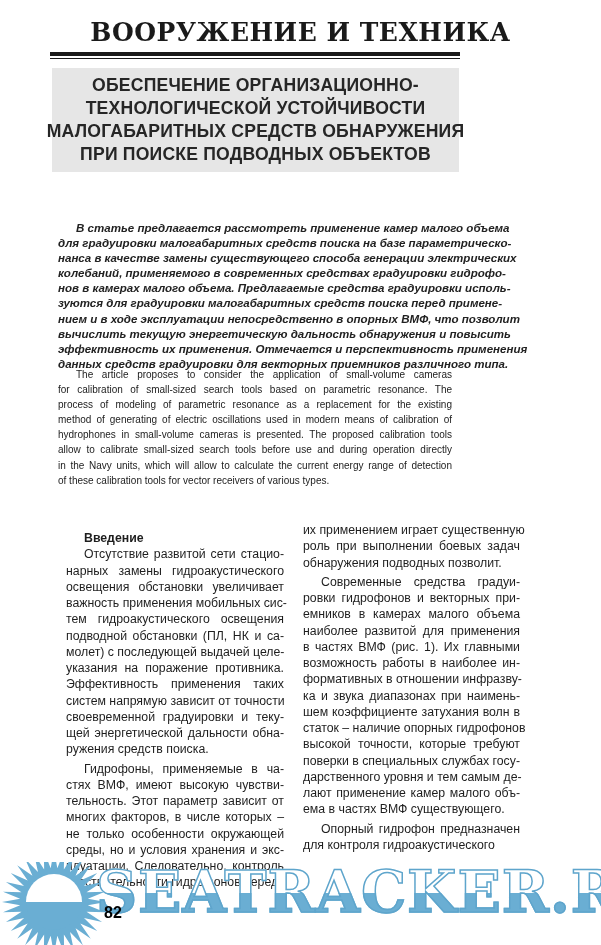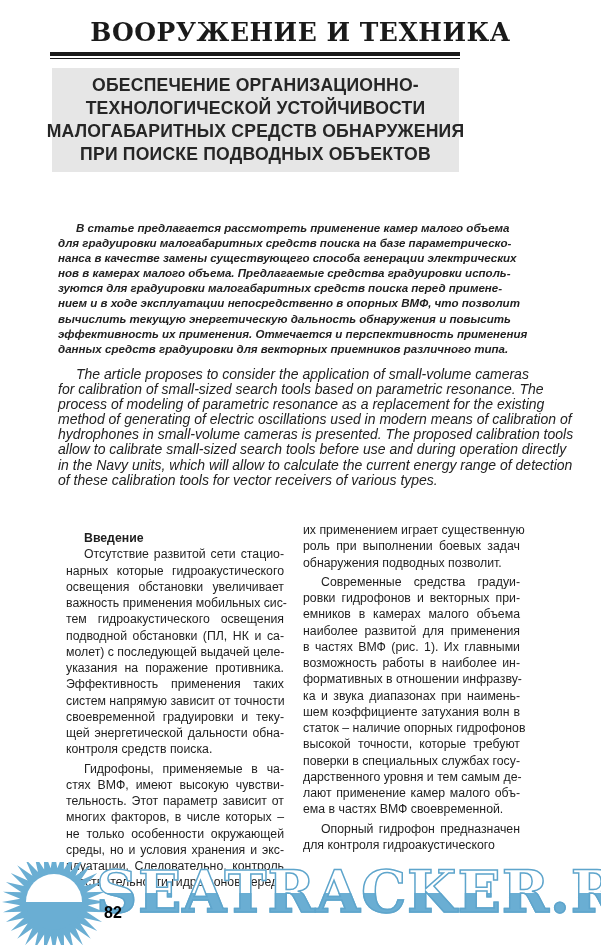--- a/index.html
+++ b/index.html
@@ -16,21 +16,21 @@
     display: flex; flex-direction: column; align-items: center; justify-content: center; }
   .title-box .line { font-weight: bold; font-size: 17.6px; line-height: 23px; color: #262626; letter-spacing: 0.2px; white-space: nowrap; }
 
   .abstract-ru { position: absolute; left: 58px; top: 174px; width: 394px;
     font-weight: bold; font-style: italic; font-size: 11.55px; line-height: 15.1px; color: #222; text-align: justify; margin-top: 47px; }
   .abstract-ru .ln, .abstract-en .ln, .col .ln { display: block; text-align: justify; text-align-last: justify; white-space: nowrap; }
   .abstract-ru .ln.last, .abstract-en .ln.last, .col .ln.last { text-align-last: left; }
   .indent { padding-left: 18px; }
 
   .abstract-en { position: absolute; left: 58px; top: 367px; width: 394px;
-    font-style: italic; font-size: 14px; line-height: 15.1px; color: #222; }
+    font-size: 10px; line-height: 15.1px; color: #222; }
 
   .col { position: absolute; top: 530px; font-size: 12.3px; line-height: 16.25px; color: #1e1e1e; }
   .col-left { left: 66px; width: 218px; }
   .col-right { left: 303px; width: 217px; top: 522px; }
   .subhead { font-weight: bold; }
   .para-gap { height: 3px; display: block; }
 
   .watermark { position: absolute; left: 0; top: 862px; width: 601px; height: 83px; }
   .wm-text { position: absolute; left: 96px; top: 862px; font-family: "DejaVu Serif", serif; font-weight: bold;
     font-size: 58px; letter-spacing: 1px; line-height: 60px; color: transparent;
@@ -50,20 +50,21 @@
   <div class="line">ОБЕСПЕЧЕНИЕ ОРГАНИЗАЦИОННО-</div>
   <div class="line">ТЕХНОЛОГИЧЕСКОЙ УСТОЙЧИВОСТИ</div>
   <div class="line">МАЛОГАБАРИТНЫХ СРЕДСТВ ОБНАРУЖЕНИЯ</div>
   <div class="line">ПРИ ПОИСКЕ ПОДВОДНЫХ ОБЪЕКТОВ</div>
 </div>
 
 <div class="abstract-ru" id="abs-ru">
     <span class="ln indent">В статье предлагается рассмотреть применение камер малого объема</span>
     <span class="ln">для градуировки малогабаритных средств поиска на базе параметрическо-</span>
     <span class="ln">нанса в качестве замены существующего способа генерации электрических</span>
+    <span class="ln">колебаний, применяемого в современных средствах градуировки гидрофо-</span>
     <span class="ln">нов в камерах малого объема. Предлагаемые средства градуировки исполь-</span>
     <span class="ln">зуются для градуировки малогабаритных средств поиска перед примене-</span>
     <span class="ln">нием и в ходе эксплуатации непосредственно в опорных ВМФ, что позволит</span>
     <span class="ln">вычислить текущую энергетическую дальность обнаружения и повысить</span>
     <span class="ln">эффективность их применения. Отмечается и перспективность применения</span>
     <span class="ln last">данных средств градуировки для векторных приемников различного типа.</span>
   </div>
 <div class="abstract-en" id="abs-en">
     <span class="ln indent">The article proposes to consider the application of small-volume cameras</span>
     <span class="ln">for calibration of small-sized search tools based on parametric resonance. The</span>
@@ -72,32 +73,32 @@
     <span class="ln">hydrophones in small-volume cameras is presented. The proposed calibration tools</span>
     <span class="ln">allow to calibrate small-sized search tools before use and during operation directly</span>
     <span class="ln">in the Navy units, which will allow to calculate the current energy range of detection</span>
     <span class="ln last">of these calibration tools for vector receivers of various types.</span>
   </div>
 
 <div class="col col-left">
   <span class="ln last indent subhead">Введение</span>
   <div id="left-p1">
       <span class="ln indent">Отсутствие развитой сети стацио-</span>
-      <span class="ln">нарных которые гидроакустического</span>
+      <span class="ln">нарных замены гидроакустического</span>
       <span class="ln">освещения обстановки увеличивает</span>
       <span class="ln">важность применения мобильных сис-</span>
       <span class="ln">тем гидроакустического освещения</span>
       <span class="ln">подводной обстановки (ПЛ, НК и са-</span>
       <span class="ln">молет) с последующей выдачей целе-</span>
       <span class="ln">указания на поражение противника.</span>
       <span class="ln">Эффективность применения таких</span>
       <span class="ln">систем напрямую зависит от точности</span>
       <span class="ln">своевременной градуировки и теку-</span>
       <span class="ln">щей энергетической дальности обна-</span>
-      <span class="ln last">контроля средств поиска.</span>
+      <span class="ln last">ружения средств поиска.</span>
     </div>
   <span class="para-gap"></span>
   <div id="left-p2">
       <span class="ln indent">Гидрофоны, применяемые в ча-</span>
       <span class="ln">стях ВМФ, имеют высокую чувстви-</span>
       <span class="ln">тельность. Этот параметр зависит от</span>
       <span class="ln">многих факторов, в числе которых –</span>
       <span class="ln">не только особенности окружающей</span>
       <span class="ln">среды, но и условия хранения и экс-</span>
       <span class="ln">плуатации. Следовательно, контроль</span>
@@ -120,21 +121,21 @@
       <span class="ln">в частях ВМФ (рис. 1). Их главными</span>
       <span class="ln">возможность работы в наиболее ин-</span>
       <span class="ln">формативных в отношении инфразву-</span>
       <span class="ln">ка и звука диапазонах при наимень-</span>
       <span class="ln">шем коэффициенте затухания волн в</span>
       <span class="ln">статок – наличие опорных гидрофонов</span>
       <span class="ln">высокой точности, которые требуют</span>
       <span class="ln">поверки в специальных службах госу-</span>
       <span class="ln">дарственного уровня и тем самым де-</span>
       <span class="ln">лают применение камер малого объ-</span>
-      <span class="ln last">ема в частях ВМФ своевременной.</span>
+      <span class="ln last">ема в частях ВМФ существующего.</span>
     </div>
   <span class="para-gap"></span>
   <div id="right-p3">
       <span class="ln indent">Опорный гидрофон предназначен</span>
       <span class="ln last">для контроля гидроакустического</span>
     </div>
 </div>
 
 <svg class="watermark" viewBox="0 0 601 83" preserveAspectRatio="none" id="sun">
     <polygon points="106,40 87.8362807068547,43.33258277120506 105.00083458096799,50.14469674483867 86.5359714148951,49.86967902665172 102.0417356905869,59.89953848298467 83.98532298784407,56.02748905208392 97.23641983973235,68.88965211701931 80.28235541433305,61.56937166156395 90.76955262170048,76.76955262170047 75.56937166156395,66.28235541433305 82.88965211701932,83.23641983973235 70.02748905208392,69.98532298784407 73.89953848298467,88.0417356905869 63.86967902665172,72.5359714148951 64.14469674483867,91.00083458096799 57.33258277120507,73.8362807068547 54,92 50.66741722879494,73.8362807068547 43.85530325516133,91.00083458096799 44.13032097334829,72.5359714148951 34.10046151701533,88.0417356905869 37.97251094791608,69.98532298784407 25.110347882980697,83.23641983973236 32.43062833843606,66.28235541433307 17.23044737829953,76.76955262170048 27.717644585666942,61.56937166156395 10.763580160267644,68.88965211701931 24.014677012155932,56.02748905208392 5.958264309413089,59.899538482984674 21.4640285851049,49.869679026651724 2.9991654190320176,50.14469674483869 20.163719293145306,43.33258277120507 2,40.00000000000001 20.163719293145306,36.66741722879494 2.9991654190320176,29.855303255161324 21.4640285851049,30.13032097334829 5.958264309413082,20.100461517015336 24.01467701215593,23.97251094791608 10.763580160267637,11.110347882980697 27.71764458566694,18.430628338436062 17.230447378299523,3.23044737829953 32.43062833843604,13.717644585666953 25.110347882980687,-3.236419839732349 37.97251094791608,10.014677012155932 34.100461517015304,-8.041735690586897 44.130320973348276,7.464028585104899 43.85530325516131,-11.000834580967975 50.667417228794946,6.163719293145306 53.99999999999999,-12 57.33258277120504,6.163719293145306 64.14469674483867,-11.000834580967982 63.86967902665171,7.464028585104899 73.89953848298468,-8.041735690586904 70.02748905208392,10.014677012155929 82.8896521170193,-3.2364198397323634 75.56937166156395,13.717644585666946 90.76955262170046,3.230447378299523 80.28235541433304,18.430628338436037 97.23641983973235,11.110347882980687 83.98532298784406,23.97251094791607 102.0417356905869,20.1004615170153 86.5359714148951,30.130320973348276 105.00083458096798,29.855303255161306 87.8362807068547,36.667417228794946" fill="#6aaed3"></polygon>

